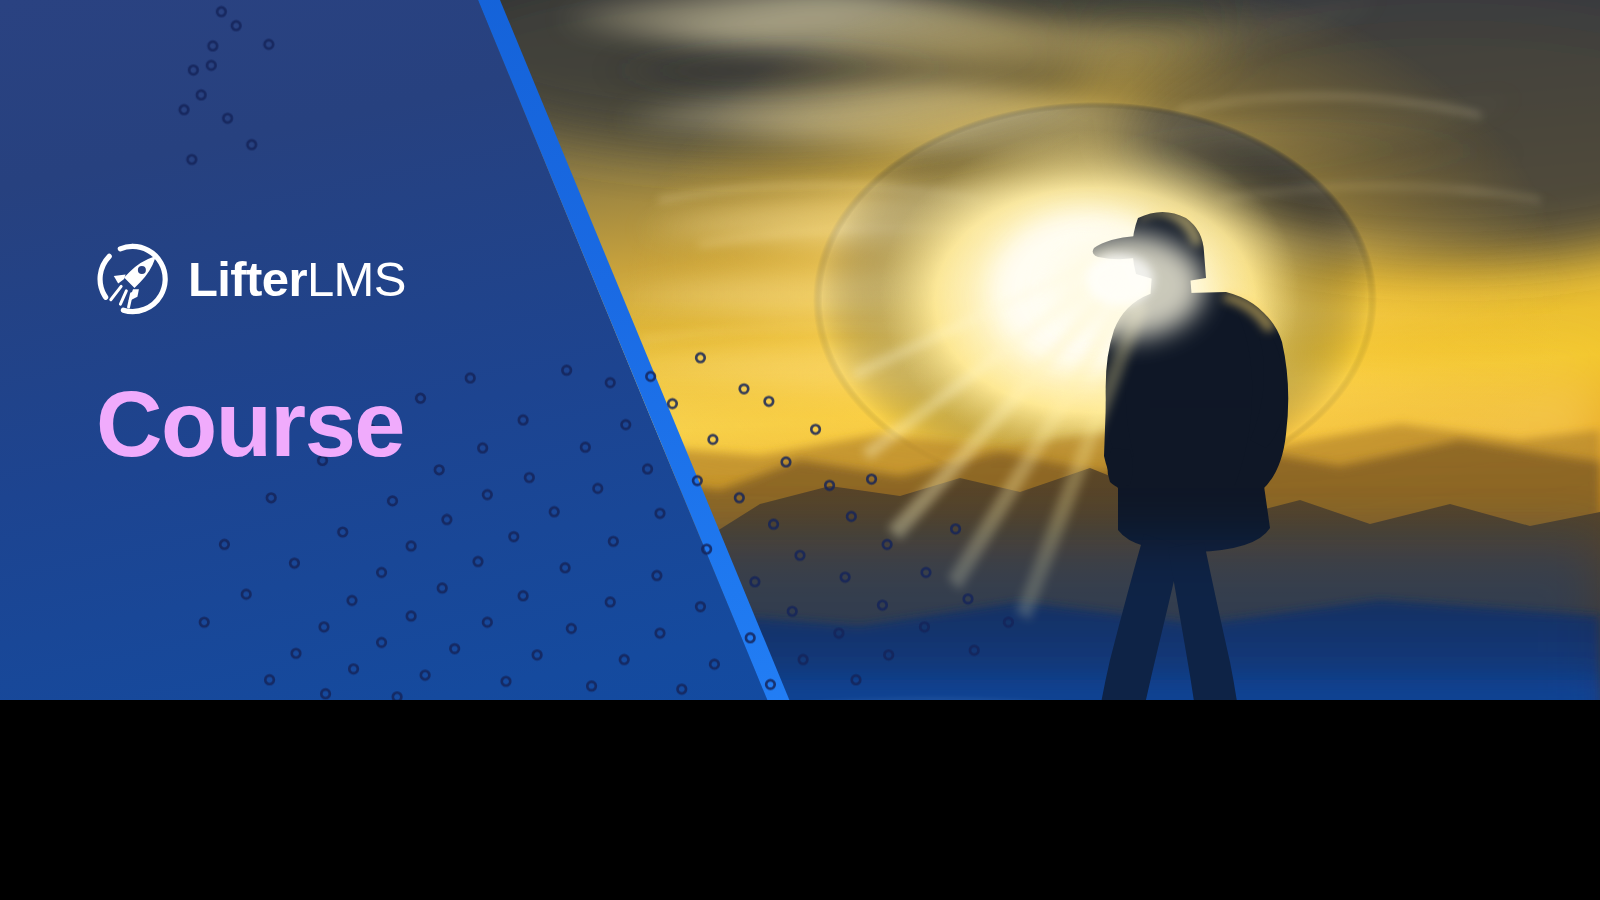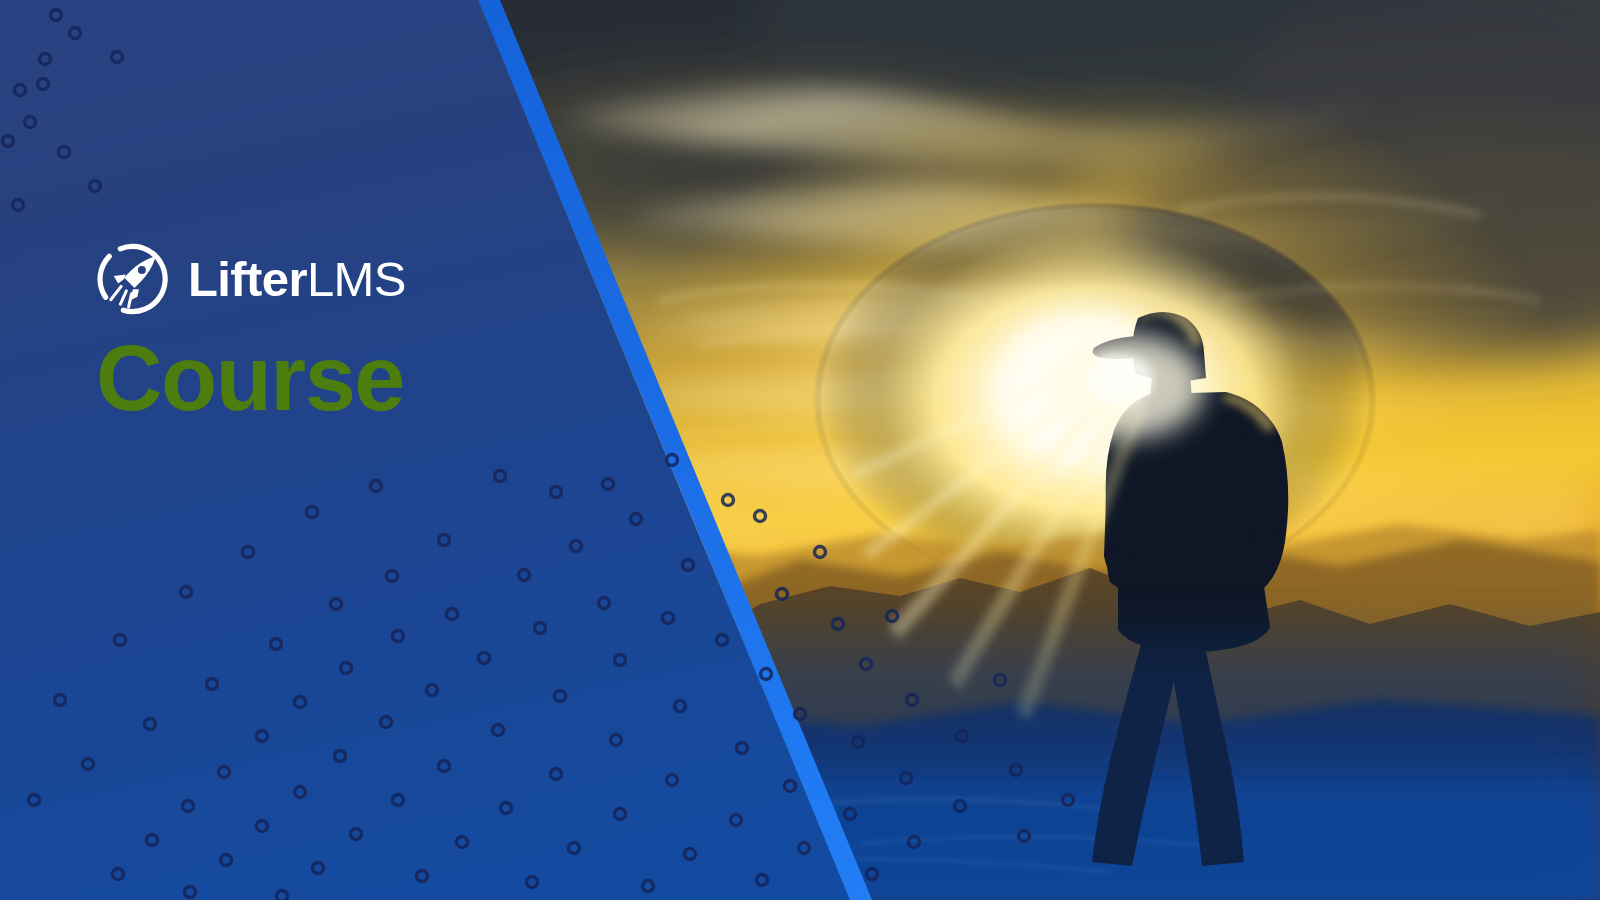--- a/index.html
+++ b/index.html
@@ -2,21 +2,21 @@
 <html><head>
 <meta charset="utf-8">
 <style>
   * { margin:0; padding:0; box-sizing:border-box; }
   html,body { width:1600px; height:900px; overflow:hidden; background:#000; }
   body { font-family:"Liberation Sans", sans-serif; }
 
   .banner {
     position:relative;
     width:1600px;
-    height:900px;
+    height:700px;
     overflow:hidden;
   }
 
   
   .photo {
     position:absolute;
     inset:0;
     background:#16233a;
   }
   .photo svg { display:block; width:100%; height:100%; }
@@ -63,21 +63,22 @@
     font-size:49px;
     letter-spacing:-0.6px;
     color:#ffffff;
     white-space:nowrap;
     line-height:1;
   }
   .logo-word .lw-bold { font-weight:700; }
   .logo-word .lw-light { font-weight:300; }
 
   .headline {
-    color:#4d7c0f;
+    margin-top:46px;
+    color:#f0abfc;
     font-size:92px;
     font-weight:700;
     line-height:1.22;
     letter-spacing:-1.5px;
   }
   .headline .hl-line { display:block; white-space:nowrap; }
 </style>
 </head>
 <body>
 

